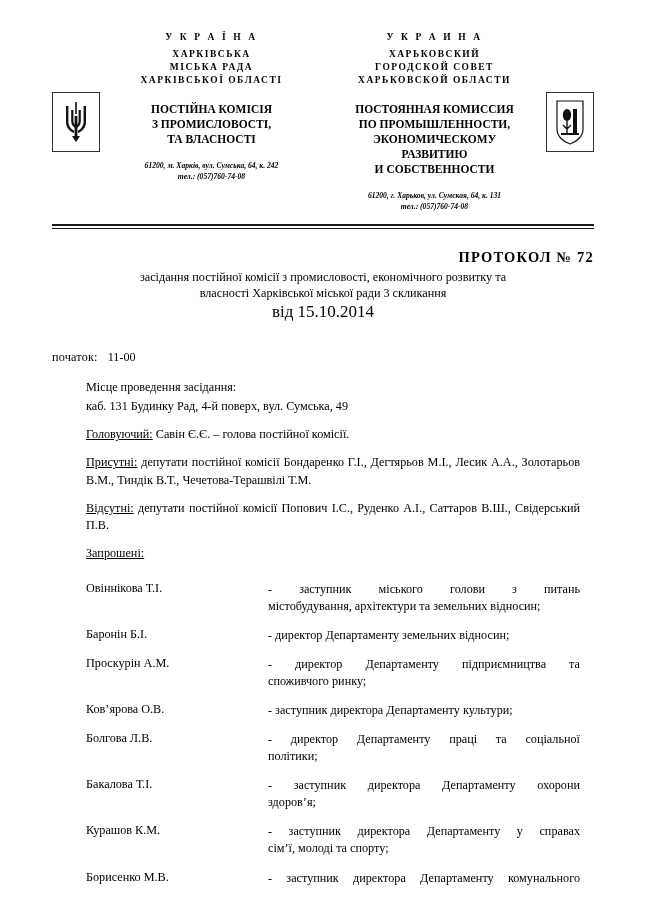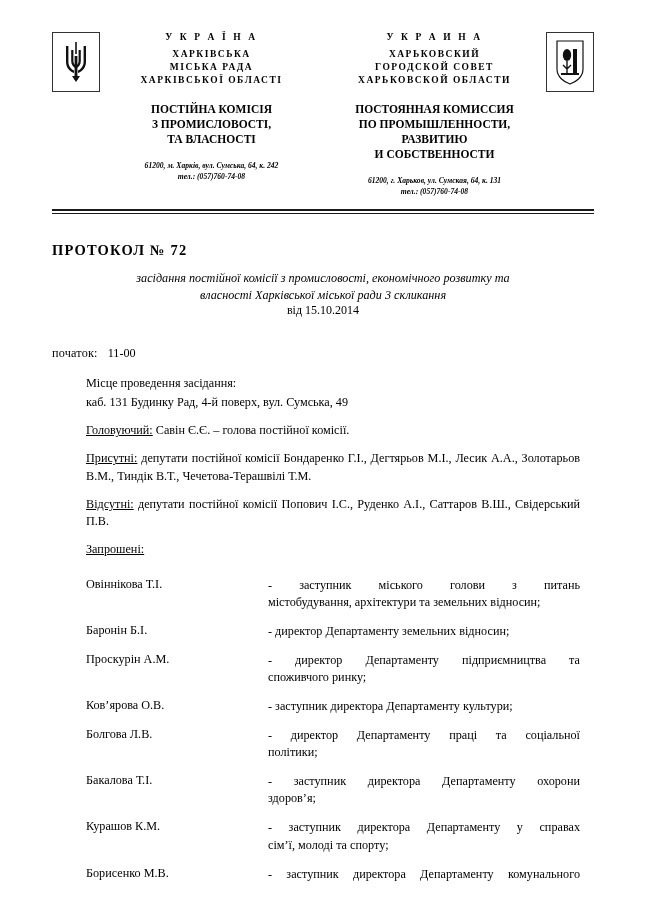--- a/index.html
+++ b/index.html
@@ -18,21 +18,21 @@
     position: relative;
     width: 646px;
     height: 906px;
     box-sizing: border-box;
     padding: 28px 52px 0 52px;
   }
 
   
   .header {
     display: flex;
-    align-items: flex-start;
+    align-items: center;
     justify-content: space-between;
     padding-top: 4px;
   }
   .emblem {
     width: 46px;
     height: 58px;
     border: 1px solid #333;
     display: flex;
     align-items: center;
     justify-content: center;
@@ -87,37 +87,36 @@
     height: 0;
   }
   .rule-thin {
     margin-top: 1.5px;
     border-top: 1px solid #1a1a1a;
     height: 0;
   }
 
   
   .doc-title {
-    margin-top: 28px;
-    text-align: left;
+    margin-top: 20px;
+    text-align: right;
     font-size: 14.5px;
     font-weight: bold;
     letter-spacing: 1.2px;
   }
   .doc-sub {
-    margin-top: 11px;
+    margin-top: 3px;
     text-align: center;
     font-size: 12.2px;
     line-height: 1.38;
     padding: 0 48px;
-    font-style: italic;
   }
   .doc-date {
     text-align: center;
-    font-size: 12px;
+    font-size: 17px;
     margin-top: 0px;
   }
 
   .start-time {
     margin-top: 28px;
     text-align: left;
     font-size: 12.2px;
     padding-right: 12px;
   }
   .start-time .lbl { letter-spacing: 0.2px; }
@@ -215,20 +214,21 @@
       <div class="hcol">
         <div class="country">У К Р А И Н А</div>
         <div class="council">
           <div>ХАРЬКОВСКИЙ</div>
           <div>ГОРОДСКОЙ СОВЕТ</div>
           <div>ХАРЬКОВСКОЙ ОБЛАСТИ</div>
         </div>
         <div class="commission">
           <div>ПОСТОЯННАЯ КОМИССИЯ</div>
           <div>ПО ПРОМЫШЛЕННОСТИ,</div>
+          <div>ЭКОНОМИЧЕСКОМУ</div>
           <div>РАЗВИТИЮ</div>
           <div>И СОБСТВЕННОСТИ</div>
         </div>
         <div class="addr">
           <div>61200, г. Харьков, ул. Сумская, 64, к. 131</div>
           <div>тел.: (057)760-74-08</div>
         </div>
       </div>
     </div>
 

